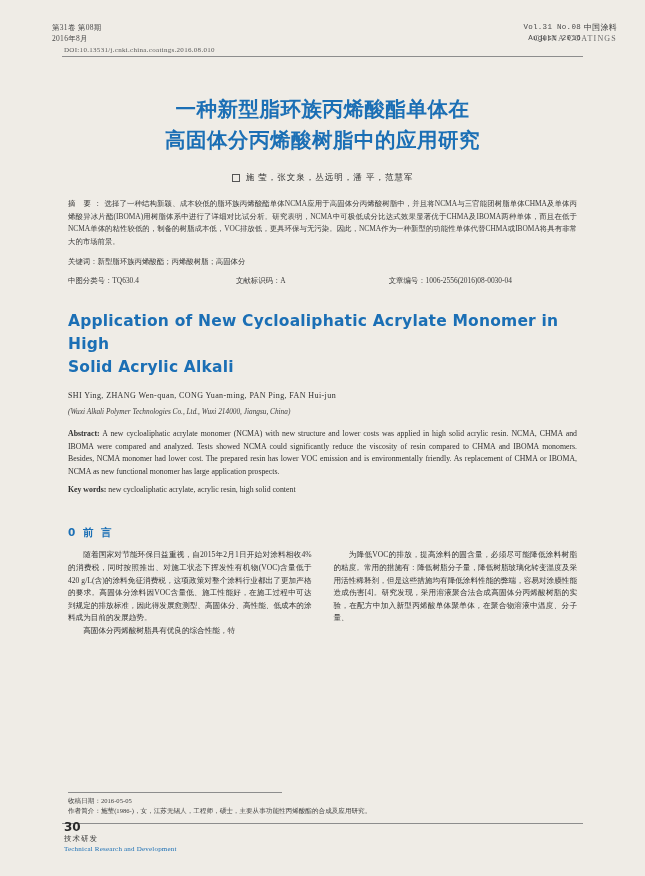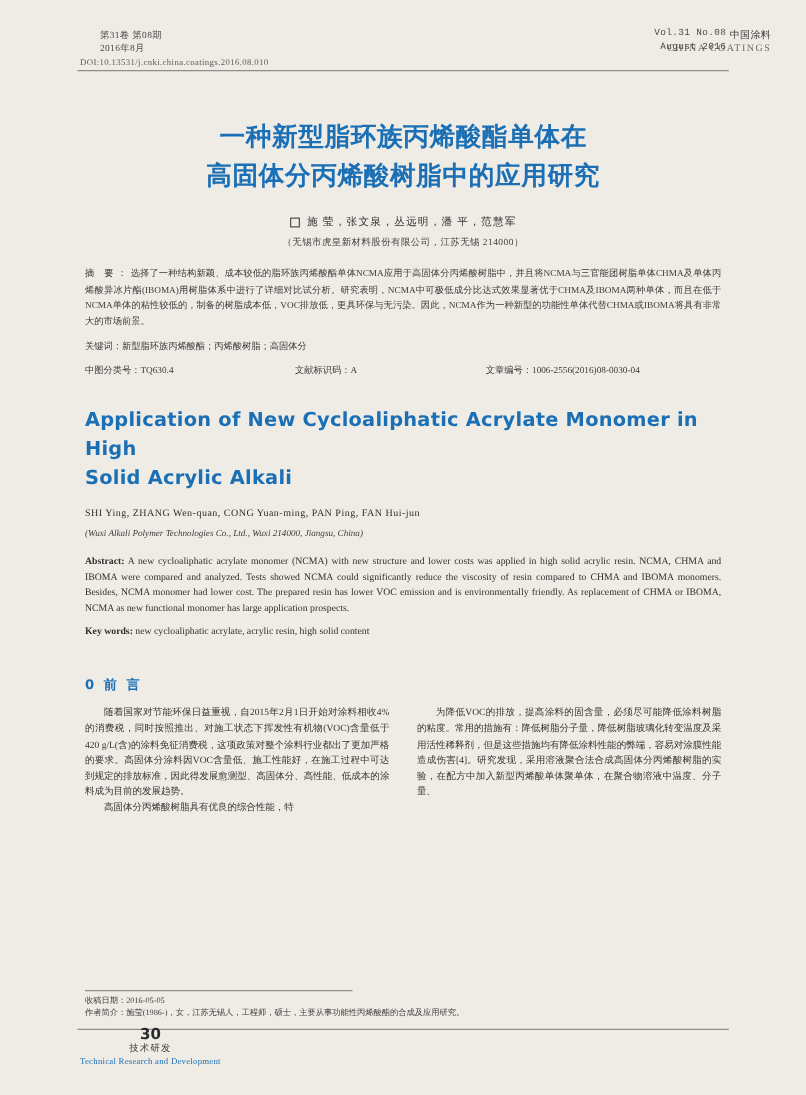--- a/index.html
+++ b/index.html
@@ -26,21 +26,21 @@
 
   
   .runhead {
     position: relative;
     height: 46px;
     font-size: 7.5px;
     color: #4a4a4a;
     letter-spacing: 0.3px;
   }
   .runhead .left {
-    position: absolute; left: 52px; top: 0; line-height: 11px;
+    position: absolute; left: 24px; top: 0; line-height: 11px;
   }
   .runhead .center {
     position: absolute; left: 0; right: 0; top: 0; text-align: right; line-height: 11px;
   }
   .runhead .center .cn { font-size: 8px; color: #3d3d3d; }
   .runhead .center .en { font-size: 8px; color: #6a6a6a; letter-spacing: 1.2px; font-family: "Liberation Serif", serif; }
   .runhead .right {
     position: absolute; right: 36px; top: 0; text-align: right; line-height: 11px;
     font-family: Liberation Mono, monospace;
   }
@@ -189,21 +189,20 @@
     border-top: 1px solid #8d8d8d;
     width: 42%;
     margin-bottom: 3px;
   }
 
   
   .pfoot {
     position: absolute;
     left: 36px;
     bottom: 6px;
-    text-align: center;
   }
   .pfoot .num {
     font-family: "DejaVu Sans", sans-serif;
     font-size: 12px;
     font-weight: bold;
     color: #2a2a2a;
     line-height: 14px;
   }
   .pfoot .cn {
     font-size: 7.5px;
@@ -248,21 +247,20 @@
     </div>
 
     <div class="cn-title">
       <div>一种新型脂环族丙烯酸酯单体在</div>
       <div>高固体分丙烯酸树脂中的应用研究</div>
     </div>
 
     <div class="authors-cn">
       <span class="box"></span><span>施    莹，张文泉，丛远明，潘    平，范慧军</span>
     </div>
-    <div class="affil-cn">（无锡市虎皇新材料股份有限公司，江苏无锡    214000）</div>
 
     <div class="abs-cn">
       <span class="lab">摘    要：</span><span>选择了一种结构新颖、成本较低的脂环族丙烯酸酯单体NCMA应用于高固体分丙烯酸树脂中，并且将NCMA与三官能团树脂单体CHMA及单体丙烯酸异冰片酯(IBOMA)用树脂体系中进行了详细对比试分析。研究表明，NCMA中可极低成分比达式效果显著优于CHMA及IBOMA两种单体，而且在低于NCMA单体的粘性较低的，制备的树脂成本低，VOC排放低，更具环保与无污染。因此，NCMA作为一种新型的功能性单体代替CHMA或IBOMA将具有非常大的市场前景。</span>
     </div>
 
     <div class="kw-cn">关键词：新型脂环族丙烯酸酯；丙烯酸树脂；高固体分</div>
 
     <div class="clsrow">
       <div class="c1">中图分类号：TQ630.4</div>
       <div class="c2">文献标识码：A</div>

